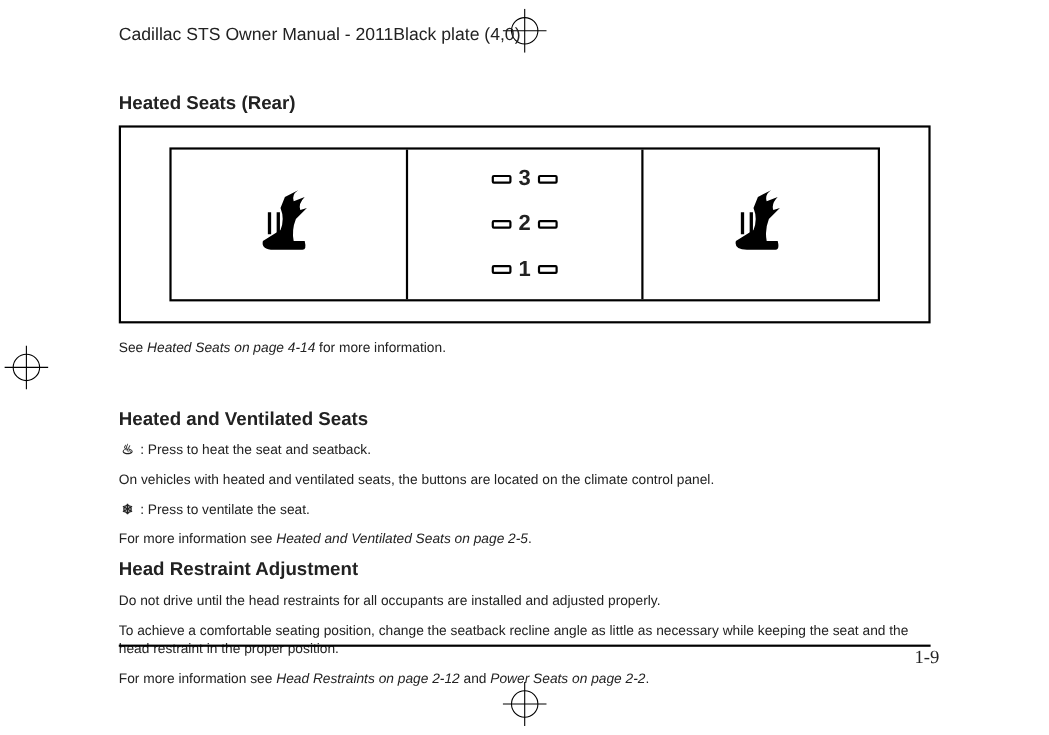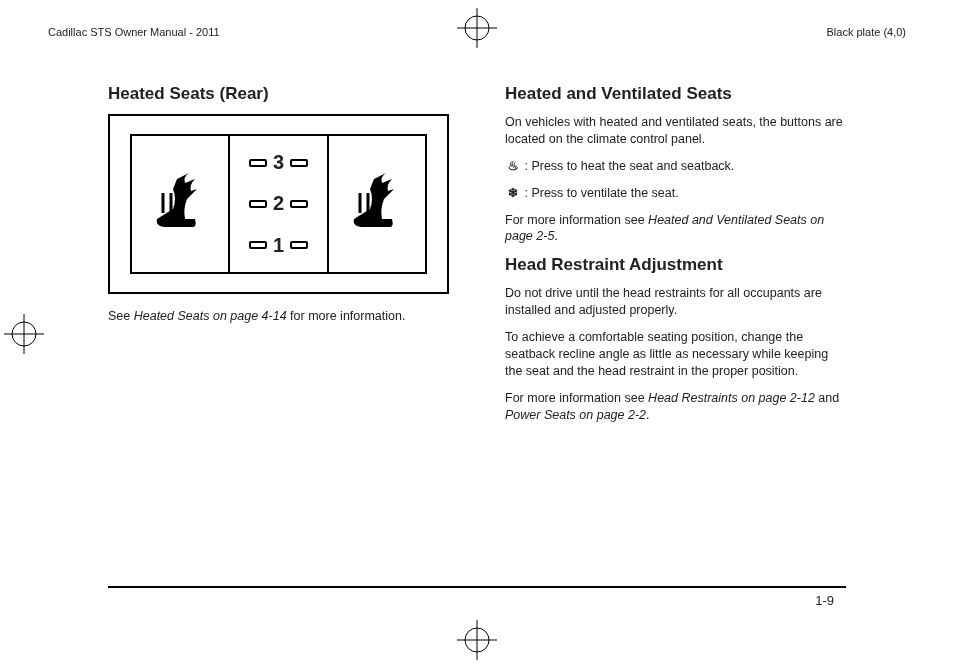--- a/index.html
+++ b/index.html
@@ -5,27 +5,27 @@
   * { margin: 0; padding: 0; box-sizing: border-box; }
   body {
     width: 954px; height: 668px;
     font-family: Arial, Helvetica, sans-serif;
     color: #222; background: #fff; position: relative;
   }
   .crop-mark { position: absolute; }
   .crop-mark svg { display: block; }
   .header {
     position: absolute; top: 20px; left: 0; right: 0; height: 24px;
-    display: flex; align-items: center; justify-content: space-between;
-    padding: 0 48px;
-    font-size: 11px;
+    display: flex; align-items: center; justify-content: flex-start;
+    padding: 0 108px;
+    font-size: 16px;
   }
   .content {
     position: absolute; top: 84px; left: 108px; right: 108px; bottom: 96px;
-    display: flex; gap: 56px;
+    display: flex; gap: 36px; flex-direction: column;
   }
   .col { flex: 1 1 50%; min-width: 0; }
   h2 { font-size: 17px; font-weight: bold; margin-bottom: 10px; }
   .figure-box {
     border: 2px solid #000; width: 100%; height: 180px;
     display: flex; align-items: center; justify-content: center;
     margin-bottom: 14px;
   }
   .figure-inner {
     border: 2px solid #000; width: 88%; height: 140px;
@@ -33,21 +33,21 @@
   }
   .figure-cell { flex: 1; display:flex; align-items:center; justify-content:center; position: relative; }
   .figure-cell.mid { border-left:2px solid #000; border-right:2px solid #000; flex-direction:column; justify-content: space-around; padding:6px 0; }
   .fig-row { display:flex; align-items:center; gap:6px; }
   .fig-num { font-family: "Arial Black", sans-serif; font-size: 20px; font-weight: 900; }
   .pill { width: 18px; height:8px; border:2px solid #000; border-radius:2px; }
   p { font-size: 12.5px; line-height: 1.35; margin-bottom: 10px; }
   .ital { font-style: italic; }
   .sym { font-style: normal; font-weight: bold; display:inline-block; width:16px; text-align:center; }
   .hr-bottom { position:absolute; left:108px; right:108px; bottom:80px; border-top:2px solid #000; }
-  .page-num { position:absolute; right:120px; bottom:60px; font-size:13px; }
+  .page-num { position:absolute; right:100px; bottom:60px; font-size:17px;font-family:Liberation Serif, serif; }
 </style>
 </head>
 <body>
 
 <div class="crop-mark" style="top:8px; left:50%; transform:translateX(-50%);">
 <svg width="40" height="40" viewBox="0 0 40 40">
       <line x1="20" y1="0" x2="20" y2="40" stroke="#000"></line>
       <line x1="0" y1="20" x2="40" y2="20" stroke="#000"></line>
       <circle cx="20" cy="20" r="12" fill="none" stroke="#000"></circle>
     </svg>
@@ -108,22 +108,22 @@
         </div>
       </div>
     </div>
     <p>
       <span>See </span><span class="ital">Heated Seats on page 4-14</span><span> for more information.</span>
     </p>
   </div>
 
   <div class="col">
     <h2>Heated and Ventilated Seats</h2>
+    <p><span class="sym">♨</span><span> : Press to heat the seat and seatback.</span></p>
     <p>On vehicles with heated and ventilated seats, the buttons are located on the climate control panel.</p>
-    <p><span class="sym">♨</span><span> : Press to heat the seat and seatback.</span></p>
     <p><span class="sym">❄</span><span> : Press to ventilate the seat.</span></p>
     <p>
       <span>For more information see </span><span class="ital">Heated and Ventilated Seats on page 2-5</span><span>.</span>
     </p>
     <h2 style="margin-top:8px;">Head Restraint Adjustment</h2>
     <p>Do not drive until the head restraints for all occupants are installed and adjusted properly.</p>
     <p>To achieve a comfortable seating position, change the seatback recline angle as little as necessary while keeping the seat and the head restraint in the proper position.</p>
     <p>
       <span>For more information see </span><span class="ital">Head Restraints on page 2-12</span><span> and </span><span class="ital">Power Seats on page 2-2</span><span>.</span>
     </p>

